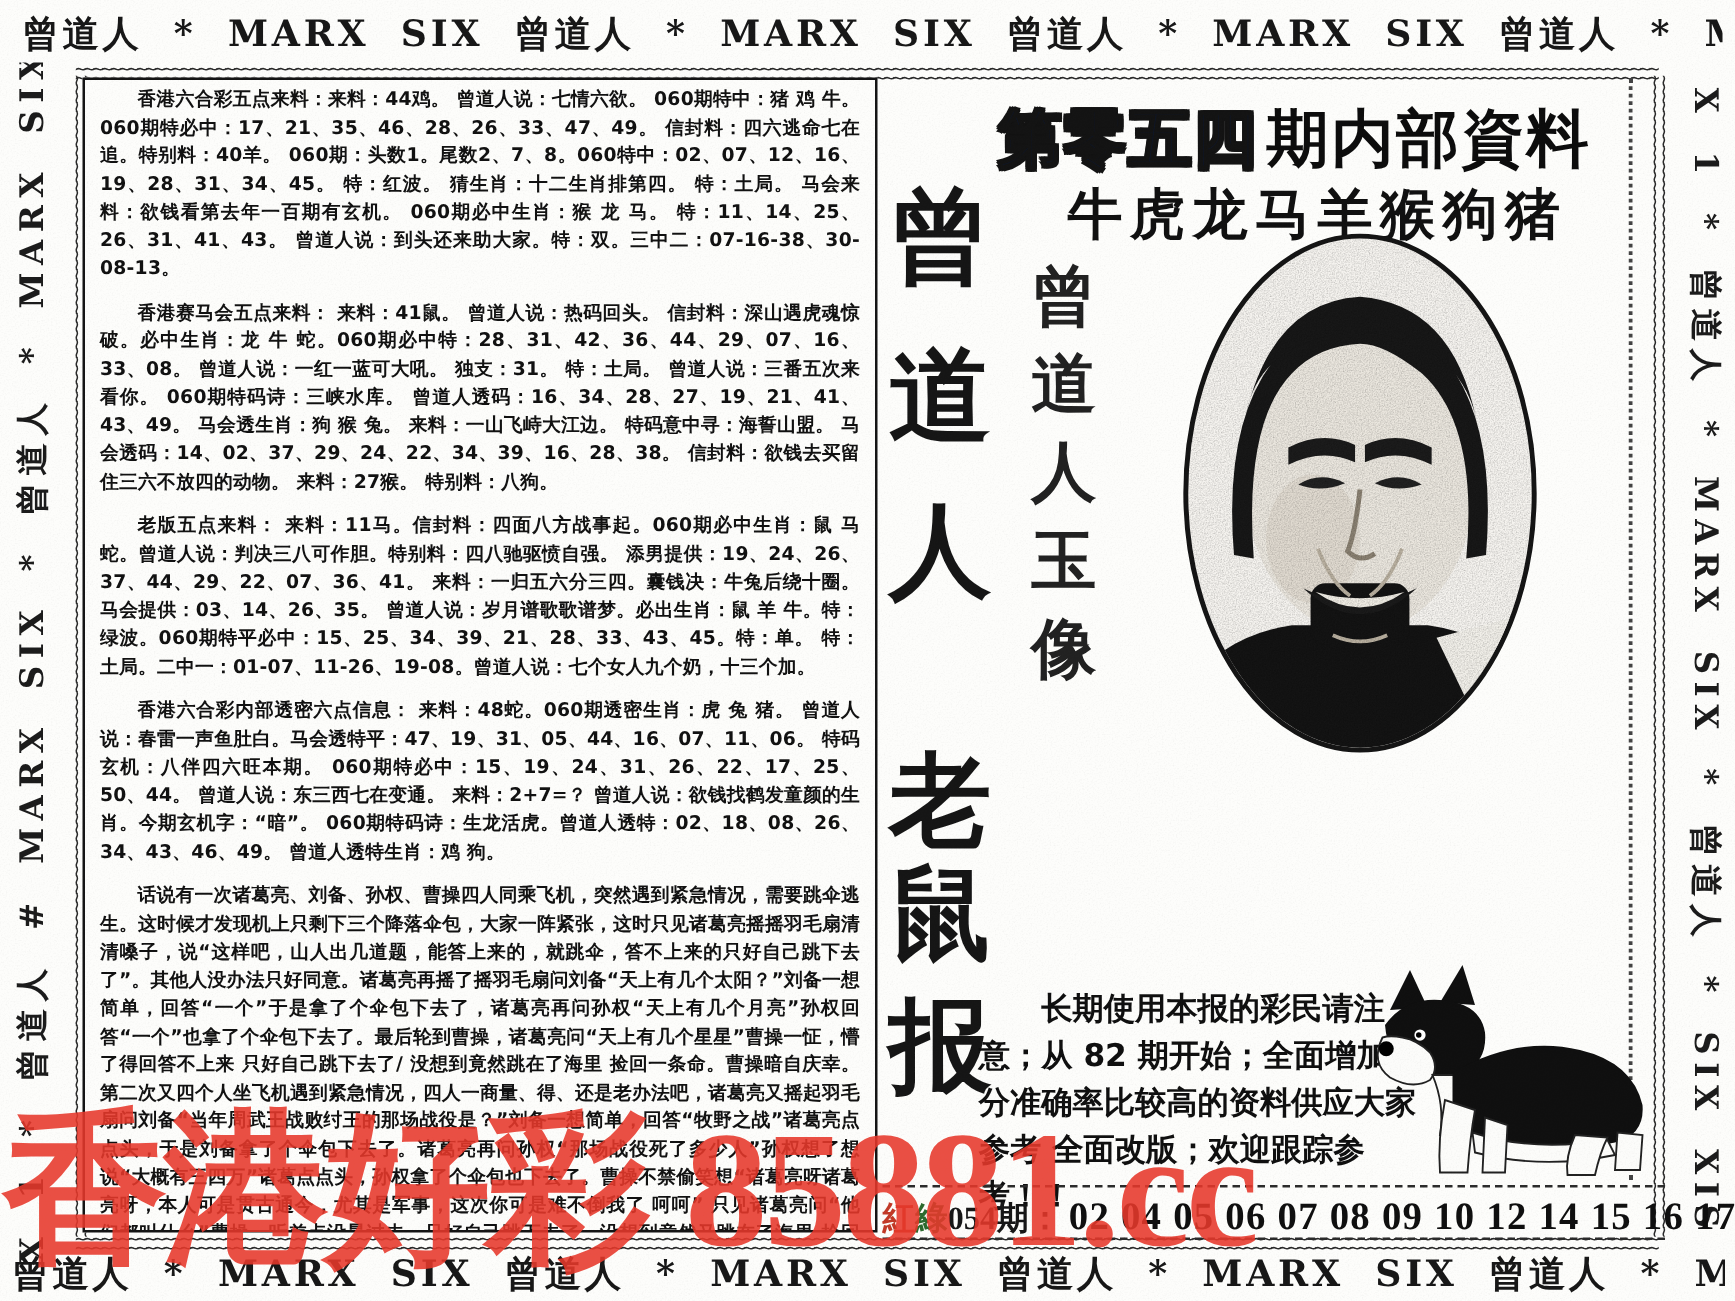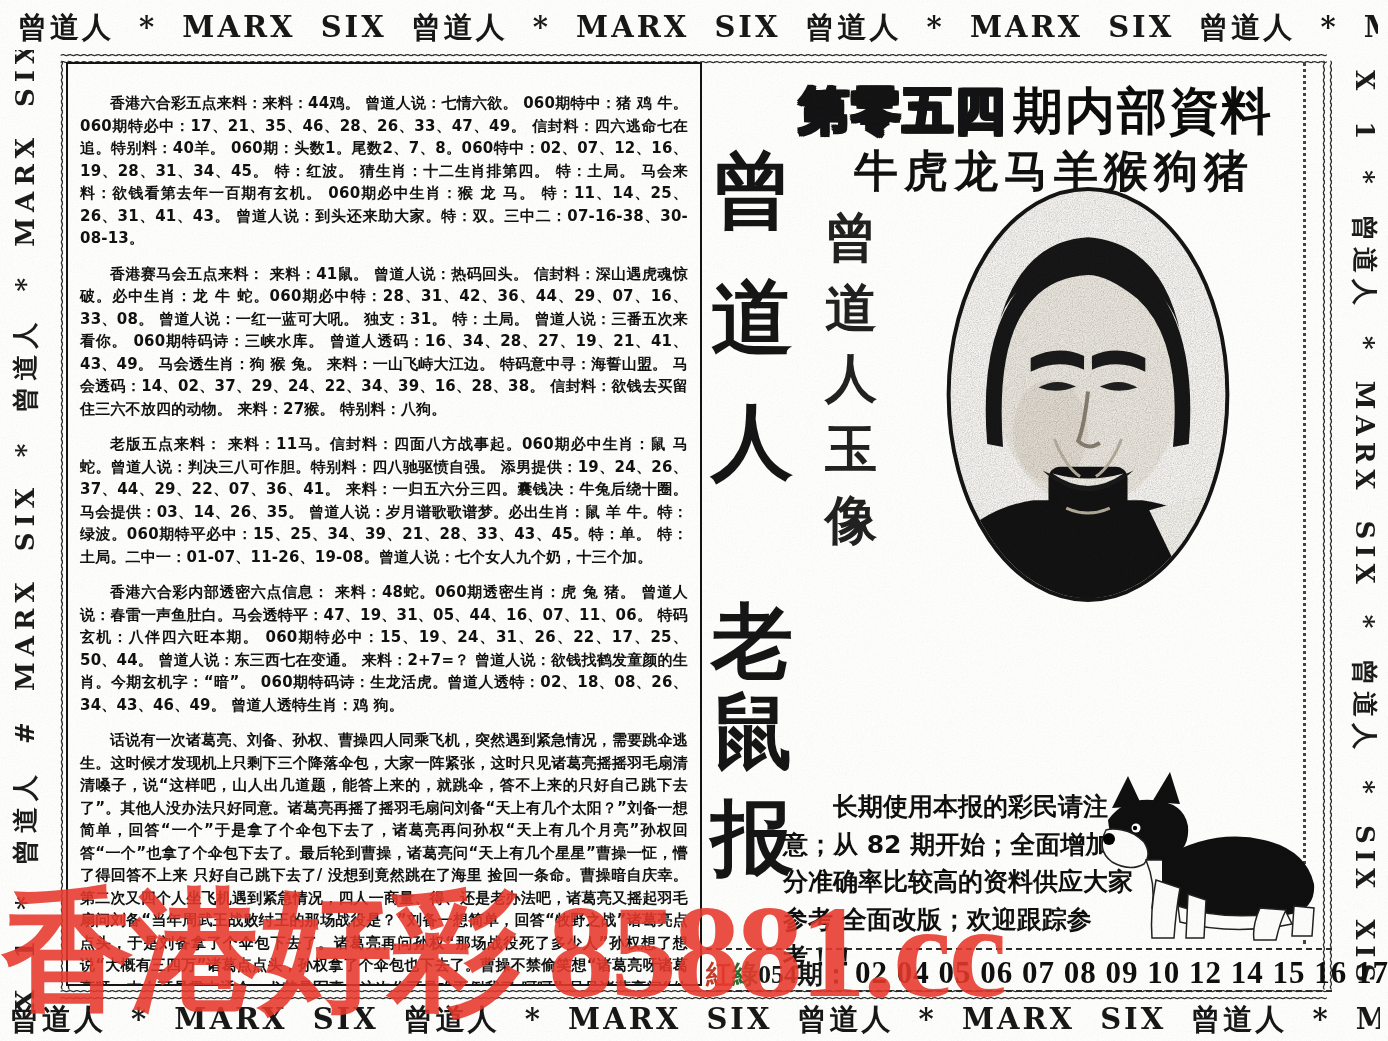--- a/index.html
+++ b/index.html
@@ -17,21 +17,21 @@
   .border-right-wrap{left:1382px;top:70px;transform:rotate(90deg);transform-origin:left top;width:940px;overflow:hidden;}
   .wavy{position:absolute;font-family:"DejaVu Sans Mono",monospace;font-size:15px;line-height:7px;
         letter-spacing:-2px;color:#2a2a2a;overflow:hidden;white-space:normal;word-break:break-all;}
   .wavy-top{left:60px;top:52px;width:1270px;height:14px;}
   .wavy-bottom{left:60px;top:988px;width:1270px;height:14px;}
   .wavy-left{left:72px;top:60px;width:930px;height:14px;transform:rotate(90deg);transform-origin:left top;}
   .wavy-right{left:1334px;top:60px;width:930px;height:14px;transform:rotate(90deg);transform-origin:left top;}
   .dotted-sep{position:absolute;left:1303px;top:62px;height:882px;width:0;border-left:3px dotted #444;}
   
   .left-box{position:absolute;left:66px;top:62px;width:636px;height:924px;border:2px solid #151515;
-        background:#fdfdfb;padding:28px 12px;box-sizing:border-box;overflow:hidden;}
+        background:#fdfdfb;padding:4px 12px;box-sizing:border-box;overflow:hidden;}
   .left-box p{margin:0 0 13px 0;font-size:15px;line-height:1.5;font-weight:700;text-align:justify;
         text-indent:2em;letter-spacing:0.2px;}
   .humor-title{font-size:16px;font-weight:800;margin:2px 0 4px 0 !important;text-indent:0 !important;}
   
   .right-panel{position:absolute;left:706px;top:60px;width:626px;height:930px;}
   .title-row{position:absolute;left:50px;top:18px;width:560px;text-align:center;white-space:nowrap;
         font-family:"DejaVu Serif",serif;font-weight:900;font-size:50px;letter-spacing:2px;}
   .title-issue{color:#0f172a;text-shadow:-2px -2px 0 #141414,2px -2px 0 #141414,-2px 2px 0 #141414,
         2px 2px 0 #141414,0 2px 0 #141414,2px 0 0 #141414,0 -2px 0 #141414,-2px 0 0 #141414;
         -webkit-text-stroke:1.5px #141414;}

